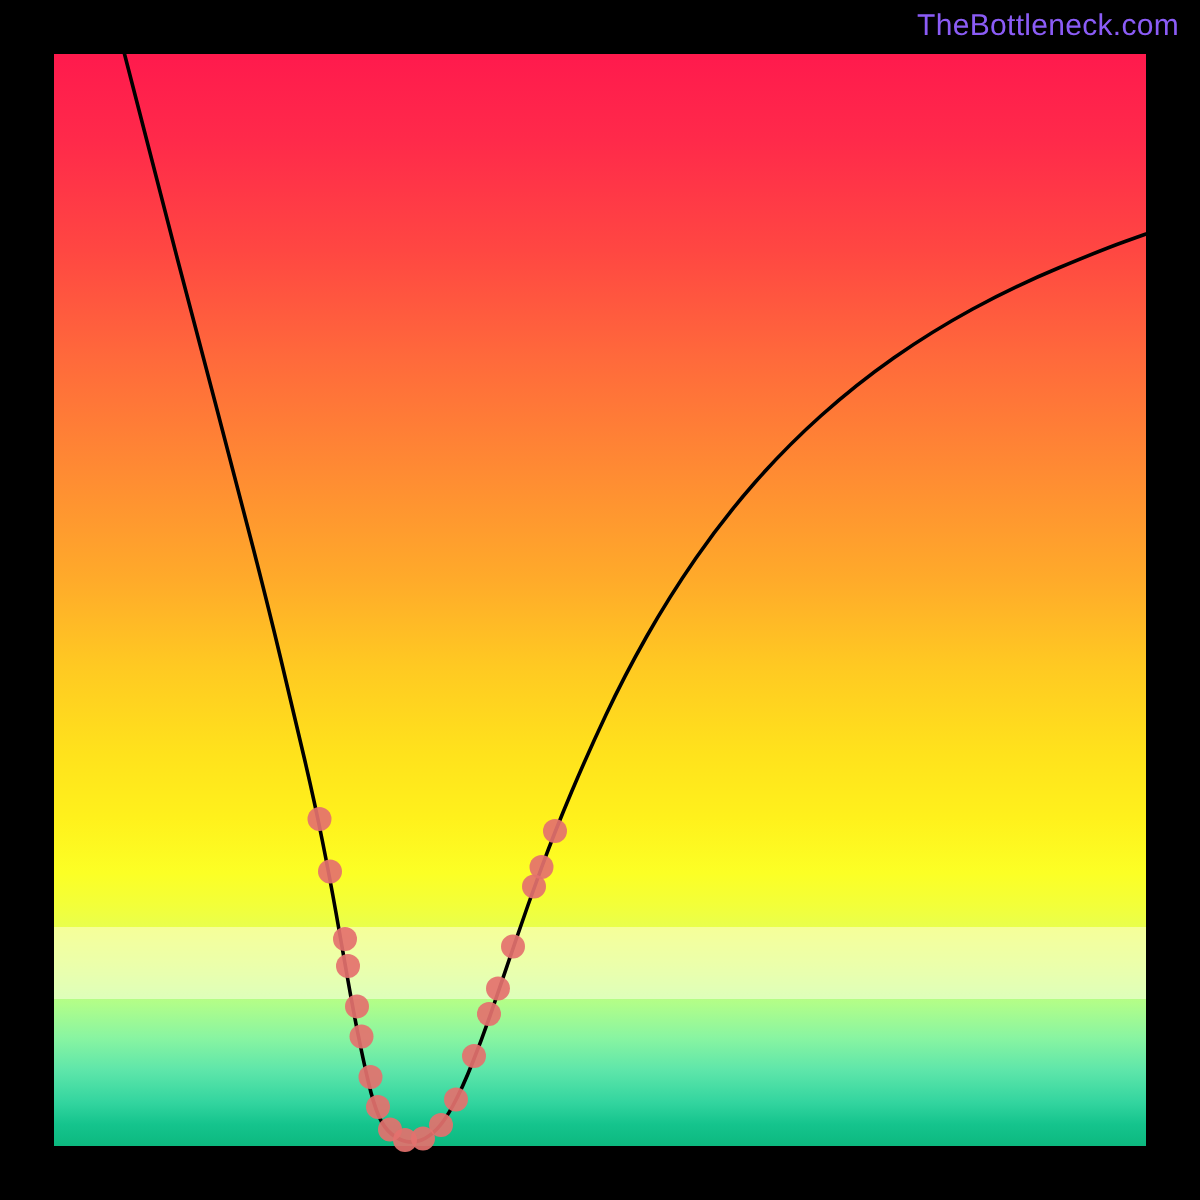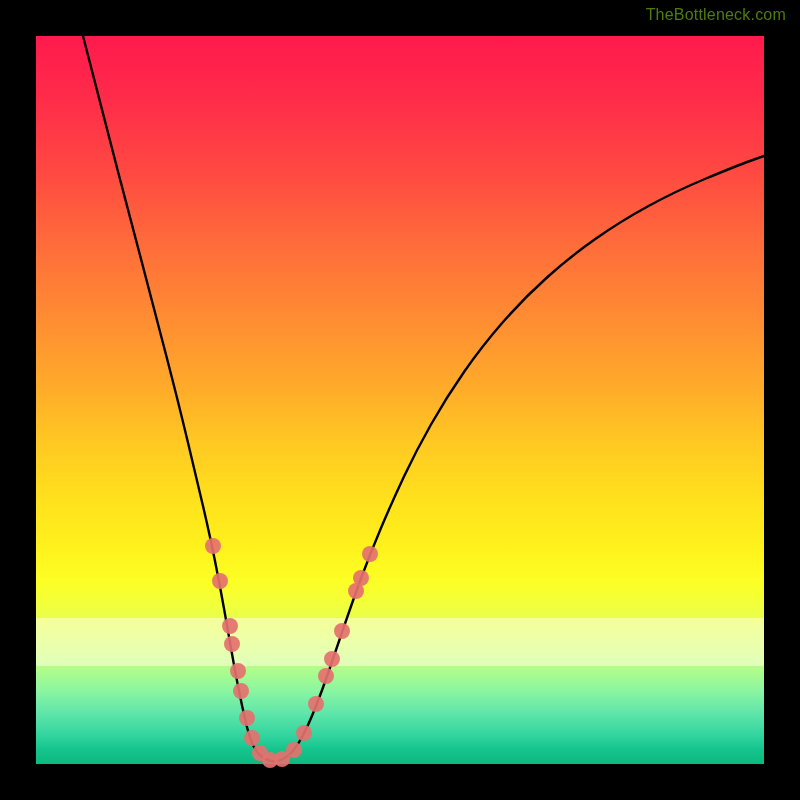--- a/index.html
+++ b/index.html
@@ -56,22 +56,22 @@
     width: 100%;
     height: 48px;
     top: 582px;
     background: rgba(255, 255, 200, 0.55);
     mix-blend-mode: screen;
   }
   .watermark {
     position: absolute;
     top: 6px;
     right: 14px;
-    color: #4d7c0f;
-    font-size: 16px;
+    color: #8b5cf6;
+    font-size: 20px;
     font-weight: 500;
     letter-spacing: 0.2px;
     user-select: none;
   }
   svg.curve {
     position: absolute;
     left: 0;
     top: 0;
     width: 728px;
     height: 728px;

